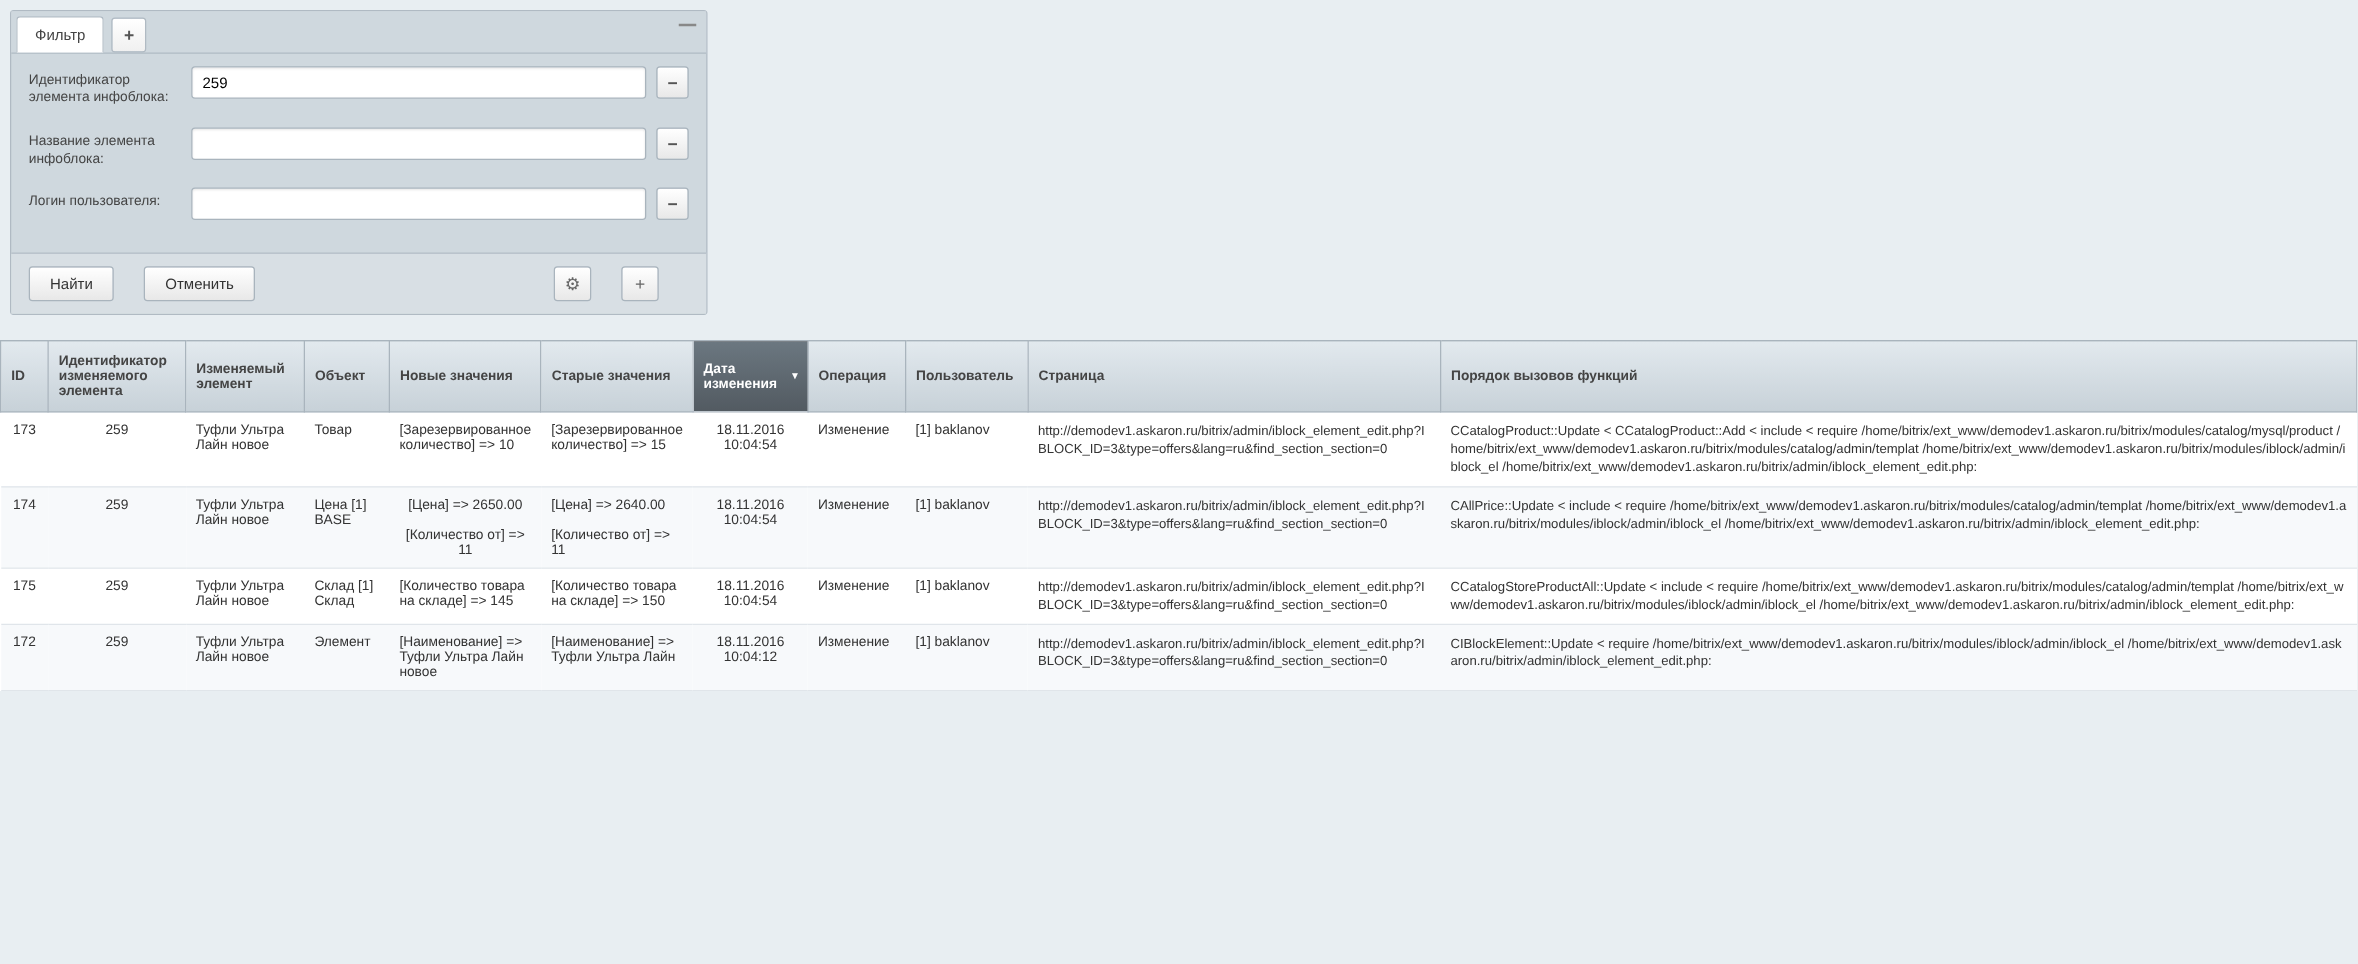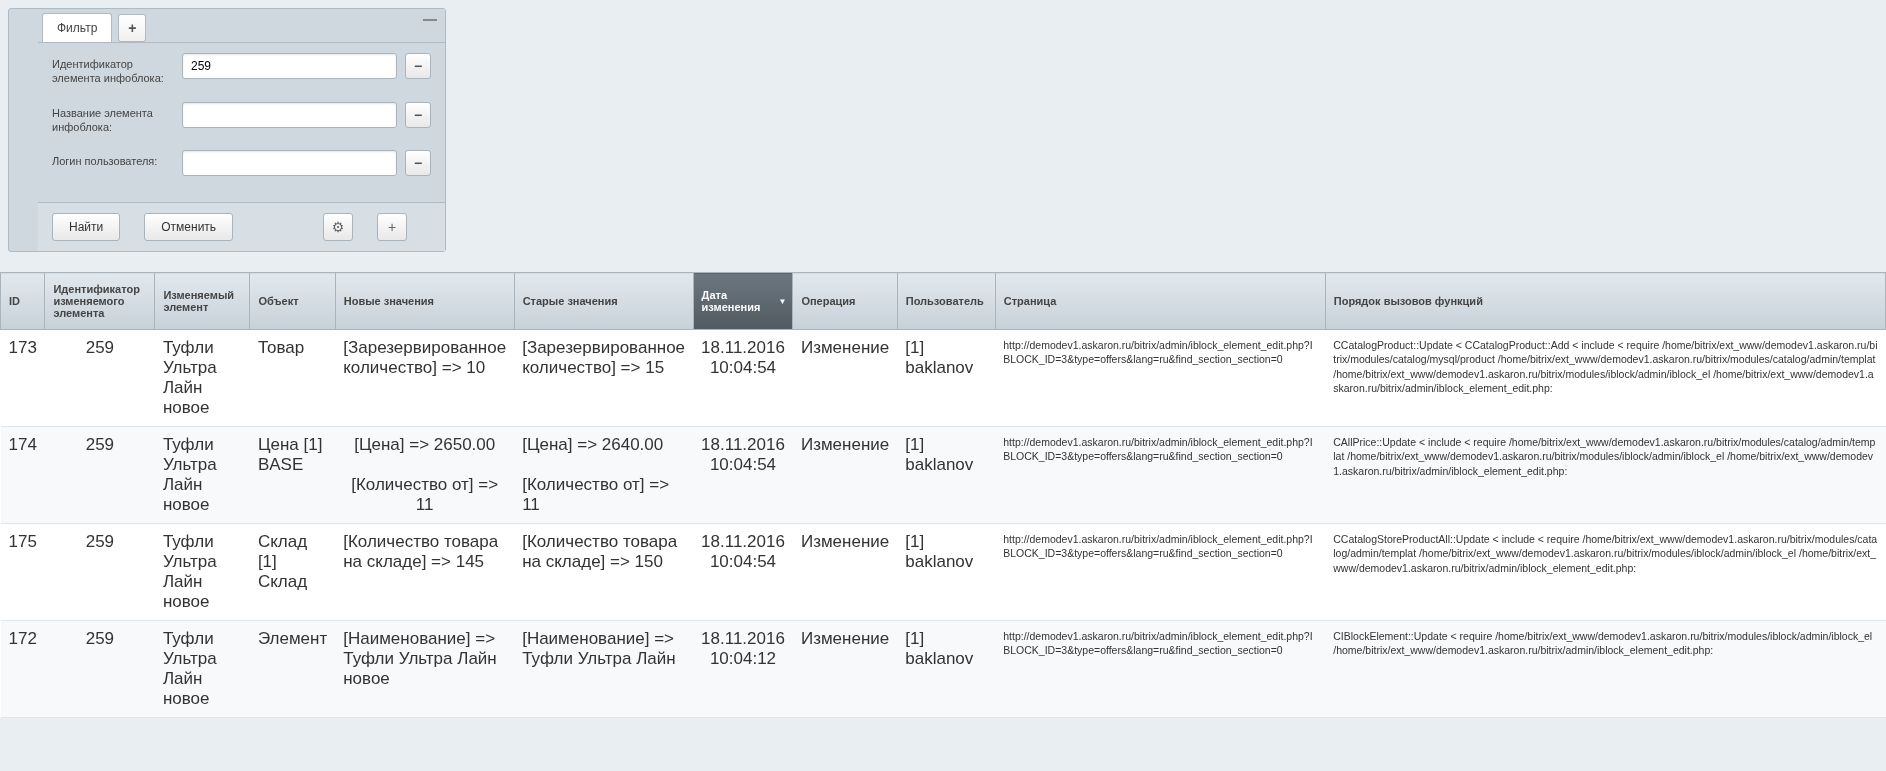--- a/index.html
+++ b/index.html
@@ -1,21 +1,21 @@
 <!DOCTYPE html>
 <html><head>
 <meta charset="utf-8">
 <style>
 * { margin: 0; padding: 0; box-sizing: border-box; }
 body { font-family: Arial, Helvetica, sans-serif; font-size: 12px; background: #e8eef2; color: #333; }
 
 .page { width: 1886px; }
 
 
-.filter-panel { margin: 8px; width: 438px; background: #cfd8de; border: 1px solid #b0bac3; border-radius: 3px; padding-left: 29px; }
+.filter-panel { margin: 8px; width: 558px; background: #cfd8de; border: 1px solid #b0bac3; border-radius: 3px; }
 .filter-tabs { display: flex; align-items: center; background: #cfd8de; border-bottom: 1px solid #b0bac3; position: relative; }
 .filter-tab { padding: 7px 14px; background: #fff; border: 1px solid #b0bac3; border-bottom: none; border-radius: 3px 3px 0 0; margin: 4px 0 0 4px; font-size: 12px; color: #444; cursor: pointer; }
 .filter-tab-add { width: 28px; height: 28px; display: flex; align-items: center; justify-content: center; background: linear-gradient(#fff,#f0f0f0); border: 1px solid #b0bac3; border-radius: 3px; margin: 4px 0 0 6px; font-size: 14px; font-weight: bold; color: #555; cursor: pointer; }
 .filter-collapse { position: absolute; right: 8px; top: 10px; width: 14px; height: 2px; background: #888; cursor: pointer; }
 
 .filter-body { padding: 10px 14px; }
 .filter-row { display: flex; align-items: flex-start; margin-bottom: 16px; }
 .filter-label { width: 130px; font-size: 11px; color: #444; line-height: 1.3; padding-top: 4px; }
 .filter-input { flex: 1; }
 .filter-input input { width: 100%; height: 26px; padding: 0 8px; border: 1px solid #a9b4bd; border-radius: 3px; background: #fff; font-size: 12px; box-shadow: inset 0 1px 2px rgba(0,0,0,0.1); }
@@ -25,21 +25,21 @@
 .btn { height: 28px; padding: 0 16px; background: linear-gradient(#fff,#e8e8e8); border: 1px solid #a9b4bd; border-radius: 3px; font-size: 12px; color: #333; cursor: pointer; margin-right: 24px; }
 .btn-icon { width: 30px; padding: 0; display: flex; align-items: center; justify-content: center; font-size: 14px; color: #666; }
 .footer-spacer { flex: 1; }
 
 
 .table-wrap { margin-top: 20px; overflow-x: auto; }
 table { width: 100%; border-collapse: collapse; background: #fff; }
 thead th { background: linear-gradient(#e2e9ee,#c7d1d8); border: 1px solid #a9b4bd; padding: 10px 8px; text-align: left; font-size: 11px; font-weight: bold; color: #444; vertical-align: middle; }
 thead th.sorted { background: linear-gradient(#6b7780,#525a61); color: #fff; position: relative; }
 thead th.sorted::after { content: "▼"; font-size: 8px; position: absolute; right: 6px; top: 50%; transform: translateY(-50%); }
-tbody td { border-bottom: 1px solid #e0e5ea; padding: 8px; font-size: 17px; color: #333; vertical-align: top; }
+tbody td { border-bottom: 1px solid #e0e5ea; padding: 8px; font-size: 11px; color: #333; vertical-align: top; }
 tbody tr:nth-child(even) { background: #f7f9fb; }
 tbody td.text-center { text-align: center; }
 .col-page, .col-funcs { font-size: 10.5px; line-height: 1.35; color: #333; word-break: break-all; }
 .col-id { width: 38px; }
 .col-ident { width: 110px; margin-left: 12px; }
 .col-elem { width: 95px; }
 .col-obj { width: 68px; }
 .col-newv { width: 112px; }
 .col-oldv { width: 112px; }
 .col-date { width: 92px; }

